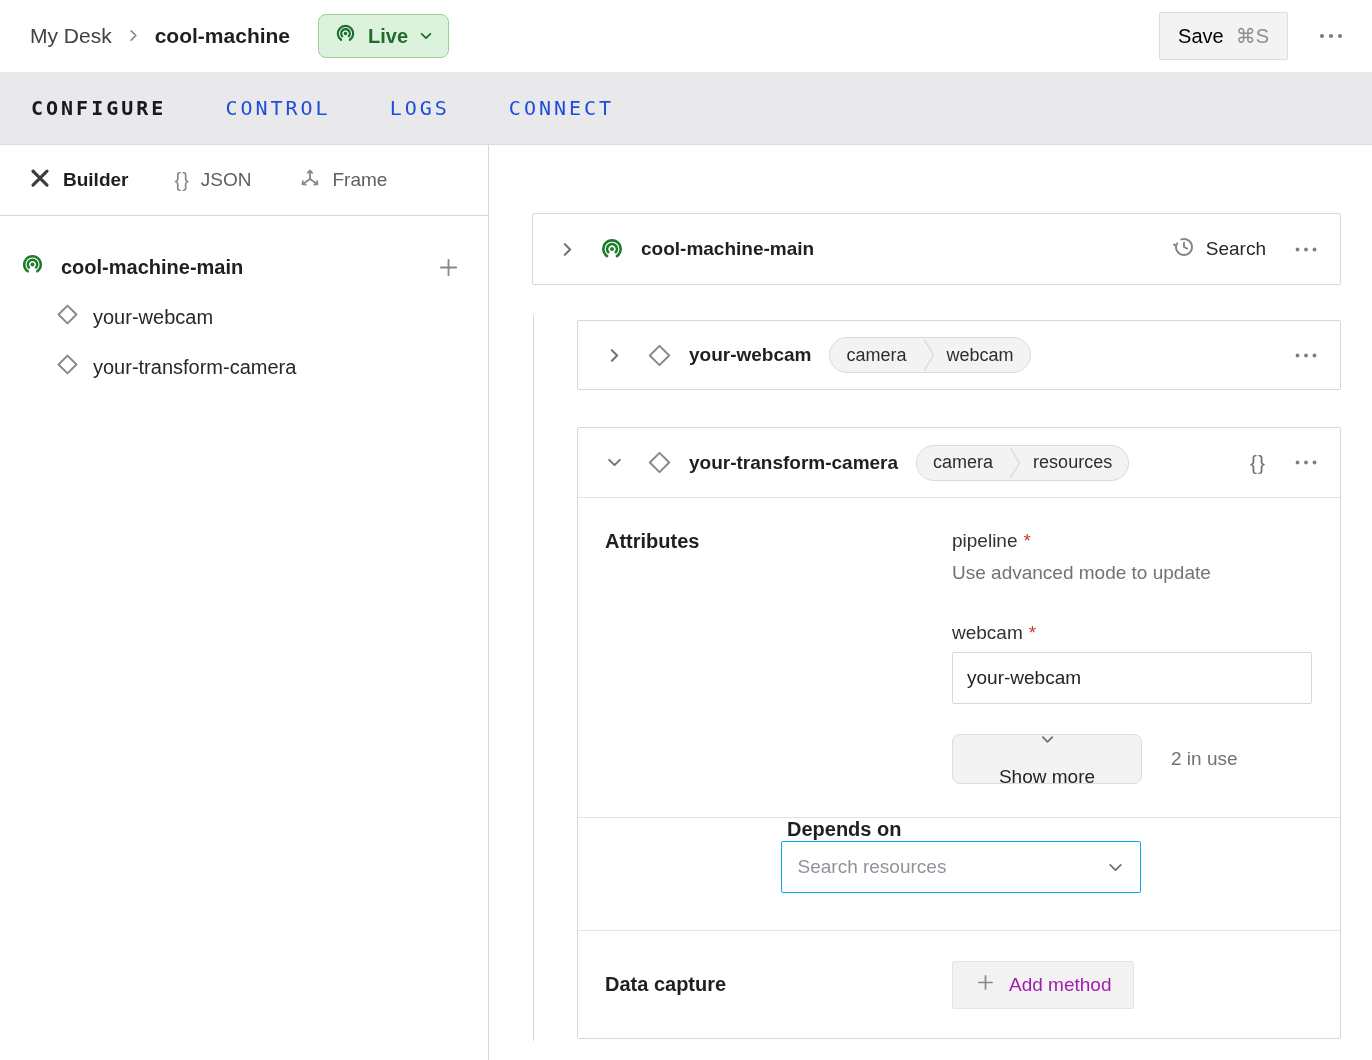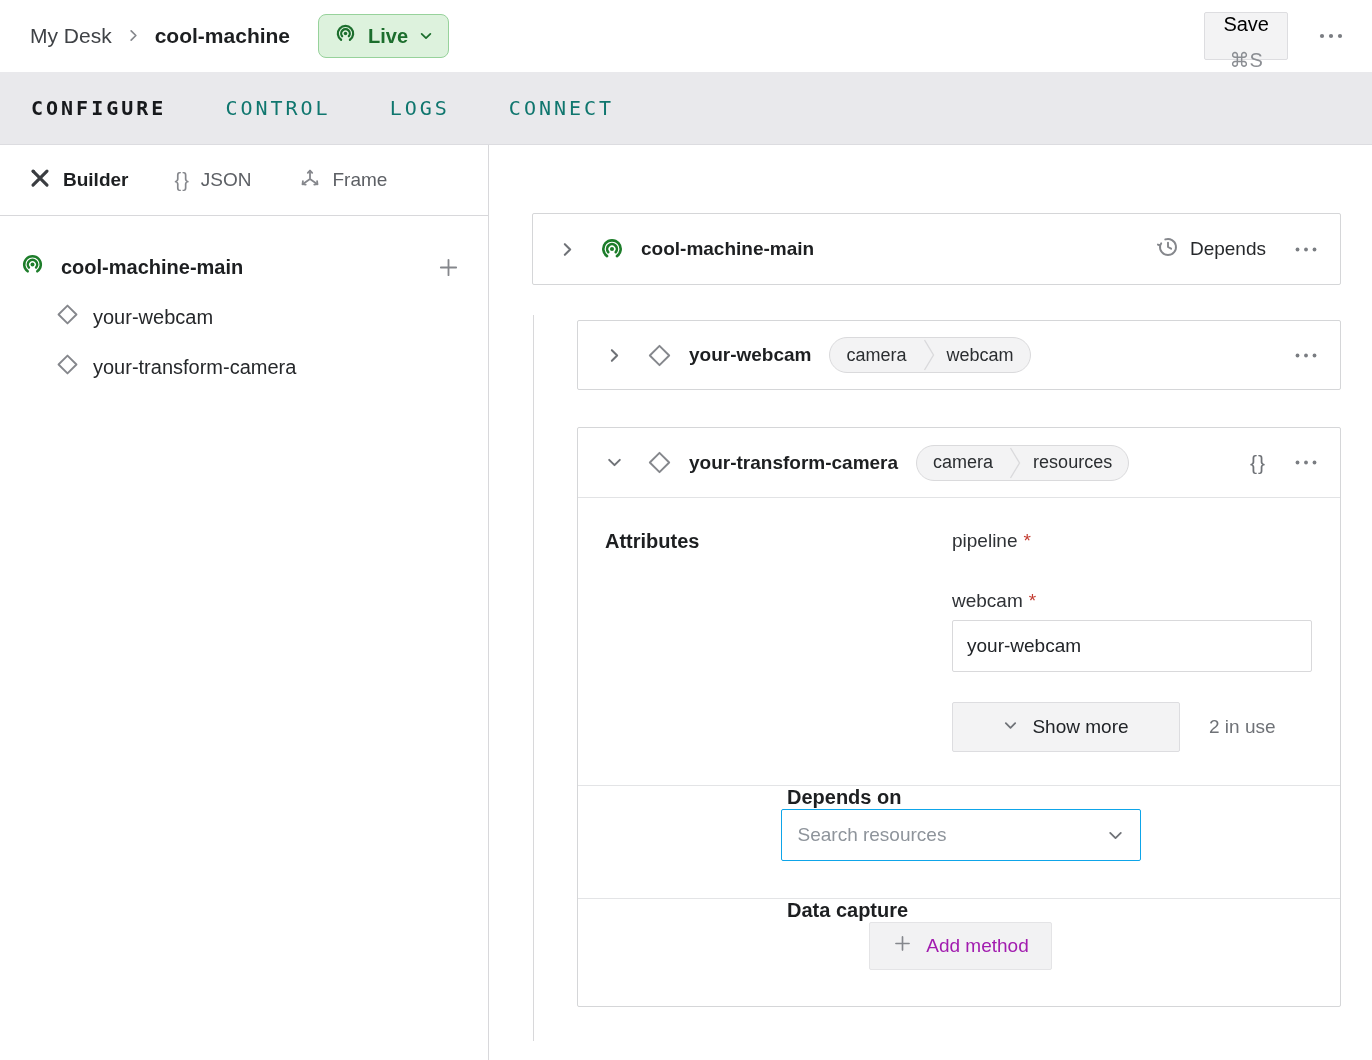--- a/index.html
+++ b/index.html
@@ -9,29 +9,29 @@
   
   .header { height:72px; display:flex; align-items:center; padding:0 28px 0 30px; background:#fff; }
   .breadcrumb { display:flex; align-items:center; gap:14px; font-size:21px; }
   .bc-parent { color:#3f4246; cursor:pointer; }
   .bc-current { font-weight:700; color:#1d1f21; }
   .live-badge { margin-left:28px; display:inline-flex; align-items:center; gap:11px;
     background:#ddf2dd; border:1px solid #97d29b; color:#1c6e2d; border-radius:8px;
     height:44px; padding:0 15px; font-size:20px; font-weight:600; cursor:pointer; }
   .header-right { margin-left:auto; display:flex; align-items:center; gap:30px; }
   .save-btn { height:48px; padding:0 18px; background:#f3f3f4; border:1px solid #dddde0;
-    border-radius:2px; display:flex; align-items:center; gap:12px; font-size:20px; cursor:pointer;flex-direction:column; }
+    border-radius:2px; display:flex; align-items:center; gap:12px; font-size:20px; cursor:pointer; }
   .save-shortcut { color:#8b8e93; }
   .icon-btn { background:none; border:none; cursor:pointer; display:flex; align-items:center; }
 
   
   .tabbar { height:73px; background:#e9e9ec; border-bottom:1px solid #dcdce0;
     display:flex; align-items:center; gap:59px; padding-left:31px;
     font-family:"DejaVu Sans Mono","Liberation Mono",monospace; font-size:20px; letter-spacing:3px; }
-  .tab { color:#0f766e; cursor:pointer; }
+  .tab { color:#1d4ed8; cursor:pointer; }
   .tab.active { font-weight:700; color:#17191c; }
 
   
   .content { display:flex; height:915px; }
 
   
   .sidebar { width:489px; flex:none; border-right:1px solid #d8d8db; }
   .mode-tabs { height:71px; display:flex; align-items:center; gap:46px; padding-left:28px;
     border-bottom:1px solid #d8d8db; }
   .mode-tab { display:flex; align-items:center; gap:11px; font-size:19px; color:#5d6065; cursor:pointer; }
@@ -70,30 +70,30 @@
   .section { display:flex; padding-left:27px; padding-right:24px; }
   .section-heading { width:347px; flex:none; font-size:20px; font-weight:700; color:#1d1f21; }
   .attributes-section { padding-top:32px; padding-bottom:33px; }
   .field-label { font-size:19px; color:#2f3236; }
   .req { color:#c33c31; margin-left:6px; }
   .field-note { margin-top:10px; font-size:19px; color:#6f7277; }
   .source-group { margin-top:38px; }
   .text-input { margin-top:8px; width:360px; height:52px; border:1px solid #d9d9db; border-radius:2px;
     font-size:19px; color:#212428; padding:0 14px; font-family:inherit; display:block; }
   .showmore-row { margin-top:30px; display:flex; align-items:center; gap:29px; }
-  .showmore-btn { width:228px; height:50px; background:#f3f3f4; border:1px solid #dddde0; border-radius:2px;
+  .showmore-btn { width:190px; height:50px; background:#f3f3f4; border:1px solid #dddde0; border-radius:8px;
     display:flex; align-items:center; justify-content:center; gap:14px; font-size:19px; color:#212428;
-    cursor:pointer; font-family:inherit; }
+    cursor:pointer; font-family:inherit;flex-direction:column; }
   .in-use { font-size:19px; color:#6f7277; }
   .depends-section { border-top:1px solid #e3e4e6; min-height:113px; align-items:center;flex-direction:column; }
   .select-box { width:360px; height:52px; border:1px solid #0ea5e9; border-radius:2px;
     display:flex; align-items:center; padding:0 16px; cursor:pointer; background:#fff; }
   .select-placeholder { font-size:19px; color:#8e949b; }
   .select-box svg { margin-left:auto; }
-  .capture-section { border-top:1px solid #e3e4e6; min-height:108px; align-items:center;flex-direction:column; }
+  .capture-section { border-top:1px solid #e3e4e6; min-height:108px; align-items:center; }
   .addmethod-btn { height:48px; padding:0 22px; background:#f2f2f3; border:1px solid #e4e4e6; border-radius:2px;
     display:flex; align-items:center; gap:13px; font-size:19px; color:#a21caf; cursor:pointer; font-family:inherit; }
 </style>
 </head>
 <body>
 
 <div class="header">
   <div class="breadcrumb">
     <span class="bc-parent">My Desk</span>
     <span>
@@ -224,21 +224,21 @@
       <span class="card-title">cool-machine-main</span>
       <div class="head-right">
         <button class="history-btn">
           <span>
             <svg width="24" height="24" viewBox="0 0 24 24" fill="none" stroke="#85878c" stroke-width="1.9" stroke-linecap="round" stroke-linejoin="round">
               <path d="M9.26 4.48 A8 8 0 1 1 4.12 10.61"></path>
               <path d="M4.12 10.61 L1.9 9.6 M4.12 10.61 L5.2 8.3"></path>
               <path d="M12 7.6 V12 L15.1 13.7"></path>
             </svg>
           </span>
-          <span>Depends</span>
+          <span>Search</span>
         </button>
         <button class="icon-btn">
           <svg width="24" height="7" viewBox="0 0 24 7">
               <circle cx="3.5" cy="3.5" r="1.9" fill="#7a7d82"></circle>
               <circle cx="12" cy="3.5" r="1.9" fill="#7a7d82"></circle>
               <circle cx="20.5" cy="3.5" r="1.9" fill="#7a7d82"></circle>
             </svg>
         </button>
       </div>
     </div>
@@ -304,20 +304,21 @@
           </button>
         </div>
       </div>
 
       <div class="section attributes-section">
         <div class="section-heading">Attributes</div>
         <div class="section-fields">
           <div class="field-label">
             <span>pipeline</span><span class="req">*</span>
           </div>
+          <div class="field-note">Use advanced mode to update</div>
           <div class="source-group">
             <div class="field-label">
               <span>webcam</span><span class="req">*</span>
             </div>
             <input class="text-input" type="text" value="your-webcam" style="">
           </div>
           <div class="showmore-row">
             <button class="showmore-btn">
               <span>
                 <svg width="15" height="15" viewBox="0 0 16 16" fill="none">

